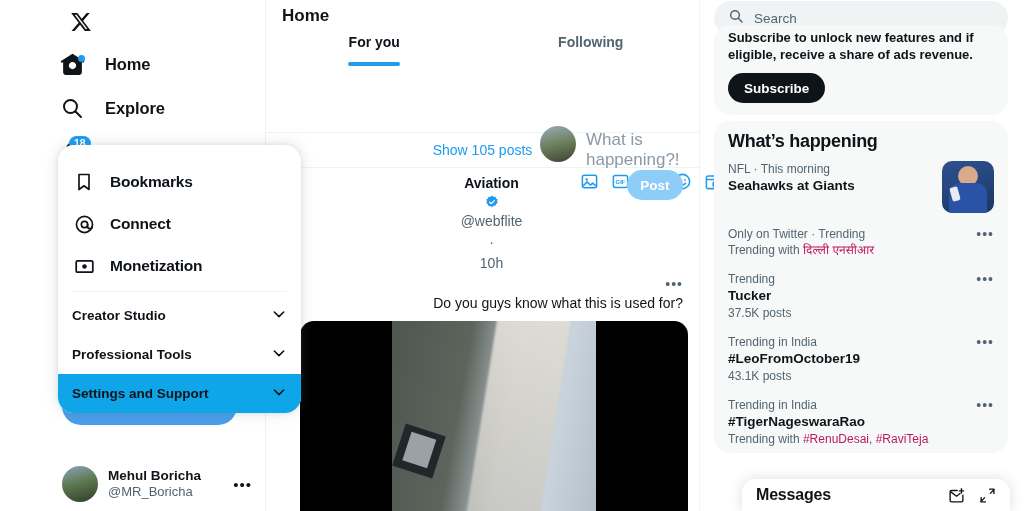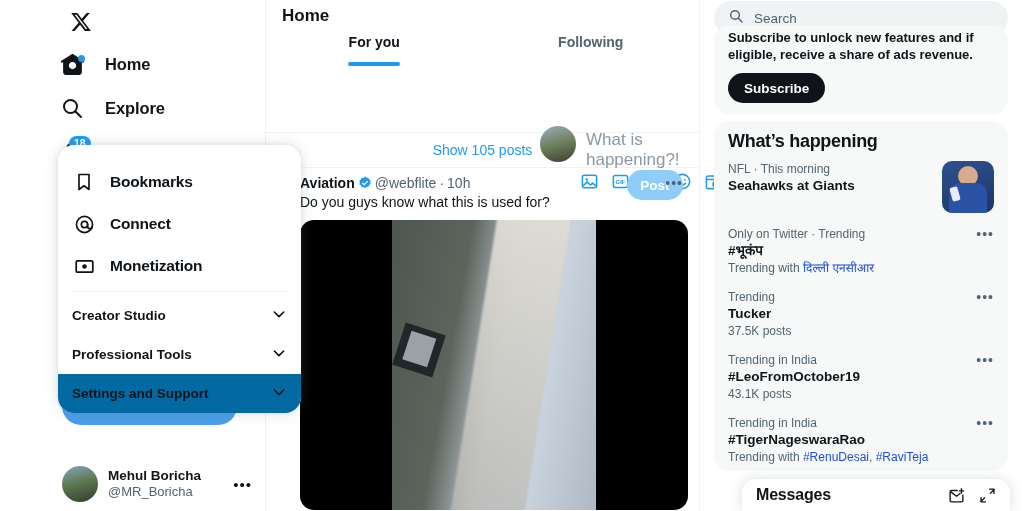--- a/index.html
+++ b/index.html
@@ -44,21 +44,21 @@
     box-shadow: 0 0 14px rgba(101,119,134,.22), 0 0 4px rgba(101,119,134,.14);
     z-index: 60; overflow: hidden; padding-top: 16px;
   }
   .dd-item { display: flex; align-items: center; gap: 14px; height: 42px; padding: 0 14px; cursor: pointer; }
   .dd-ic { width: 24px; display: flex; align-items: center; justify-content: center; flex: 0 0 24px; }
   .dd-label { font-size: 15.5px; font-weight: 700; letter-spacing: -.2px; }
   .dd-sep { height: 1px; background: #eff3f4; margin: 4px 14px; }
   .dd-row { display: flex; align-items: center; height: 39px; padding: 0 14px; cursor: pointer; }
   .dd-row-label { font-size: 13.5px; font-weight: 700; }
   .dd-row .chev { margin-left: auto; color: #0f1419; }
-  .dd-row.active { background: #0369a1; }
+  .dd-row.active { background: #0ea5e9; }
 
   
   .center-col {
     width: 435px; flex: 0 0 435px; position: relative;
     border-left: 1px solid #eff3f4; border-right: 1px solid #eff3f4;
   }
   .home-title { font-size: 17px; font-weight: 700; padding: 6px 16px 0; }
   .tabs { display: flex; height: 40px; position: relative; }
   .tab { flex: 1; display: flex; align-items: flex-start; justify-content: center; padding-top: 8px; cursor: pointer; position: relative; }
   .tab-label { font-size: 14px; color: #536471; font-weight: 700; }
@@ -79,26 +79,26 @@
     position: absolute; right: 16px; top: 104px; width: 56px; height: 30px; border-radius: 15px;
     background: #8ecdf8; color: #fff; font-size: 13.5px; font-weight: 700; border: none;
     display: flex; align-items: center; justify-content: center; cursor: pointer;
   }
   .divider { height: 1px; background: #eff3f4; }
   .show-posts { height: 34px; display: flex; align-items: center; justify-content: center; color: #1d9bf0; font-size: 14px; cursor: pointer; }
 
   .tweet { display: flex; padding: 6px 16px 0 12px; gap: 10px; position: relative; }
   .tw-avatar { width: 38px; height: 38px; border-radius: 50%; flex: 0 0 38px; background: #111; margin-left: -26px; }
   .tw-body { flex: 1; min-width: 0; }
-  .tw-head { display: flex; align-items: center; gap: 3px; font-size: 14px; line-height: 18px; }
+  .tw-head { display: flex; align-items: center; gap: 3px; font-size: 14px; line-height: 18px; flex-direction: column; }
   .tw-name { font-weight: 700; }
   .verified { width: 14px; height: 14px; flex: 0 0 14px; }
   .tw-meta { color: #536471; }
   .tw-dots { margin-left: auto; color: #536471; letter-spacing: 1px; font-size: 14px; cursor: pointer; }
-  .tw-text { font-size: 14px; line-height: 19px; padding-top: 1px; }
+  .tw-text { font-size: 14px; line-height: 19px; padding-top: 1px; text-align: right; }
   .tw-media {
     margin-top: 8px; height: 290px; border-radius: 14px; overflow: hidden; position: relative;
     background: #000; width: 388px;
   }
   .media-scene {
     position: absolute; left: 92px; top: 0; width: 204px; height: 100%;
     background: linear-gradient(100deg,#4e5650 0%,#5d645c 32%,#b9c3cc 52%,#c9d3dd 72%,#aeb9c4 100%);
   }
   .scene-streak {
     position: absolute; left: 40%; top: -4%; width: 36%; height: 110%;
@@ -127,21 +127,21 @@
   .prem-desc { font-size: 13px; font-weight: 700; line-height: 17px; padding: 4px 14px 0; }
   .subscribe-btn {
     margin: 10px 0 0 14px; background: #0f1419; color: #fff; border: none; border-radius: 17px;
     height: 30px; padding: 1px 16px; font-size: 13.5px; font-weight: 700; cursor: pointer;
   }
   .trend { padding: 7px 14px 6px; position: relative; cursor: pointer; display: flex; }
   .trend-main { flex: 1; min-width: 0; }
   .trend-cat { font-size: 12px; color: #536471; line-height: 16px; }
   .trend-name { font-size: 13.5px; font-weight: 700; line-height: 18px; }
   .trend-sub { font-size: 12px; color: #536471; line-height: 16px; }
-  .trend-sub a { color: #1d4ed8; text-decoration: none; }
+  .trend-sub a { color: #be185d; text-decoration: none; }
   .trend-dots { color: #536471; font-size: 14px; letter-spacing: 1px; padding-left: 6px; align-self: flex-start; }
   .trend-thumb {
     width: 52px; height: 52px; border-radius: 10px; flex: 0 0 52px; overflow: hidden;
     background: linear-gradient(160deg,#2f4f8f 0%,#26477f 40%,#1d3663 100%); position: relative;
   }
   .thumb-head { position: absolute; left: 16px; top: 5px; width: 20px; height: 20px; border-radius: 50%; background: #d8a98a; }
   .thumb-body { position: absolute; left: 7px; top: 22px; width: 38px; height: 30px; border-radius: 10px 10px 0 0; background: #2a52a5; }
   .thumb-stripe { position: absolute; left: 9px; top: 26px; width: 8px; height: 14px; background: #e8ecf2; transform: rotate(-16deg); border-radius: 2px; }
 
   .messages-dock {
@@ -390,21 +390,20 @@
         <div class="trend-thumb">
           <span class="thumb-head"></span>
           <span class="thumb-body"></span>
           <span class="thumb-stripe"></span>
         </div>
       </div>
 
       <div class="trend">
         <div class="trend-main">
           <div class="trend-cat">Only on Twitter · Trending</div>
-          <div class="trend-name">#भूकंप</div>
           <div class="trend-sub"><span>Trending with </span><a>दिल्ली एनसीआर</a></div>
         </div>
         <div class="trend-dots">•••</div>
       </div>
 
       <div class="trend">
         <div class="trend-main">
           <div class="trend-cat">Trending</div>
           <div class="trend-name">Tucker</div>
           <div class="trend-sub">37.5K posts</div>

